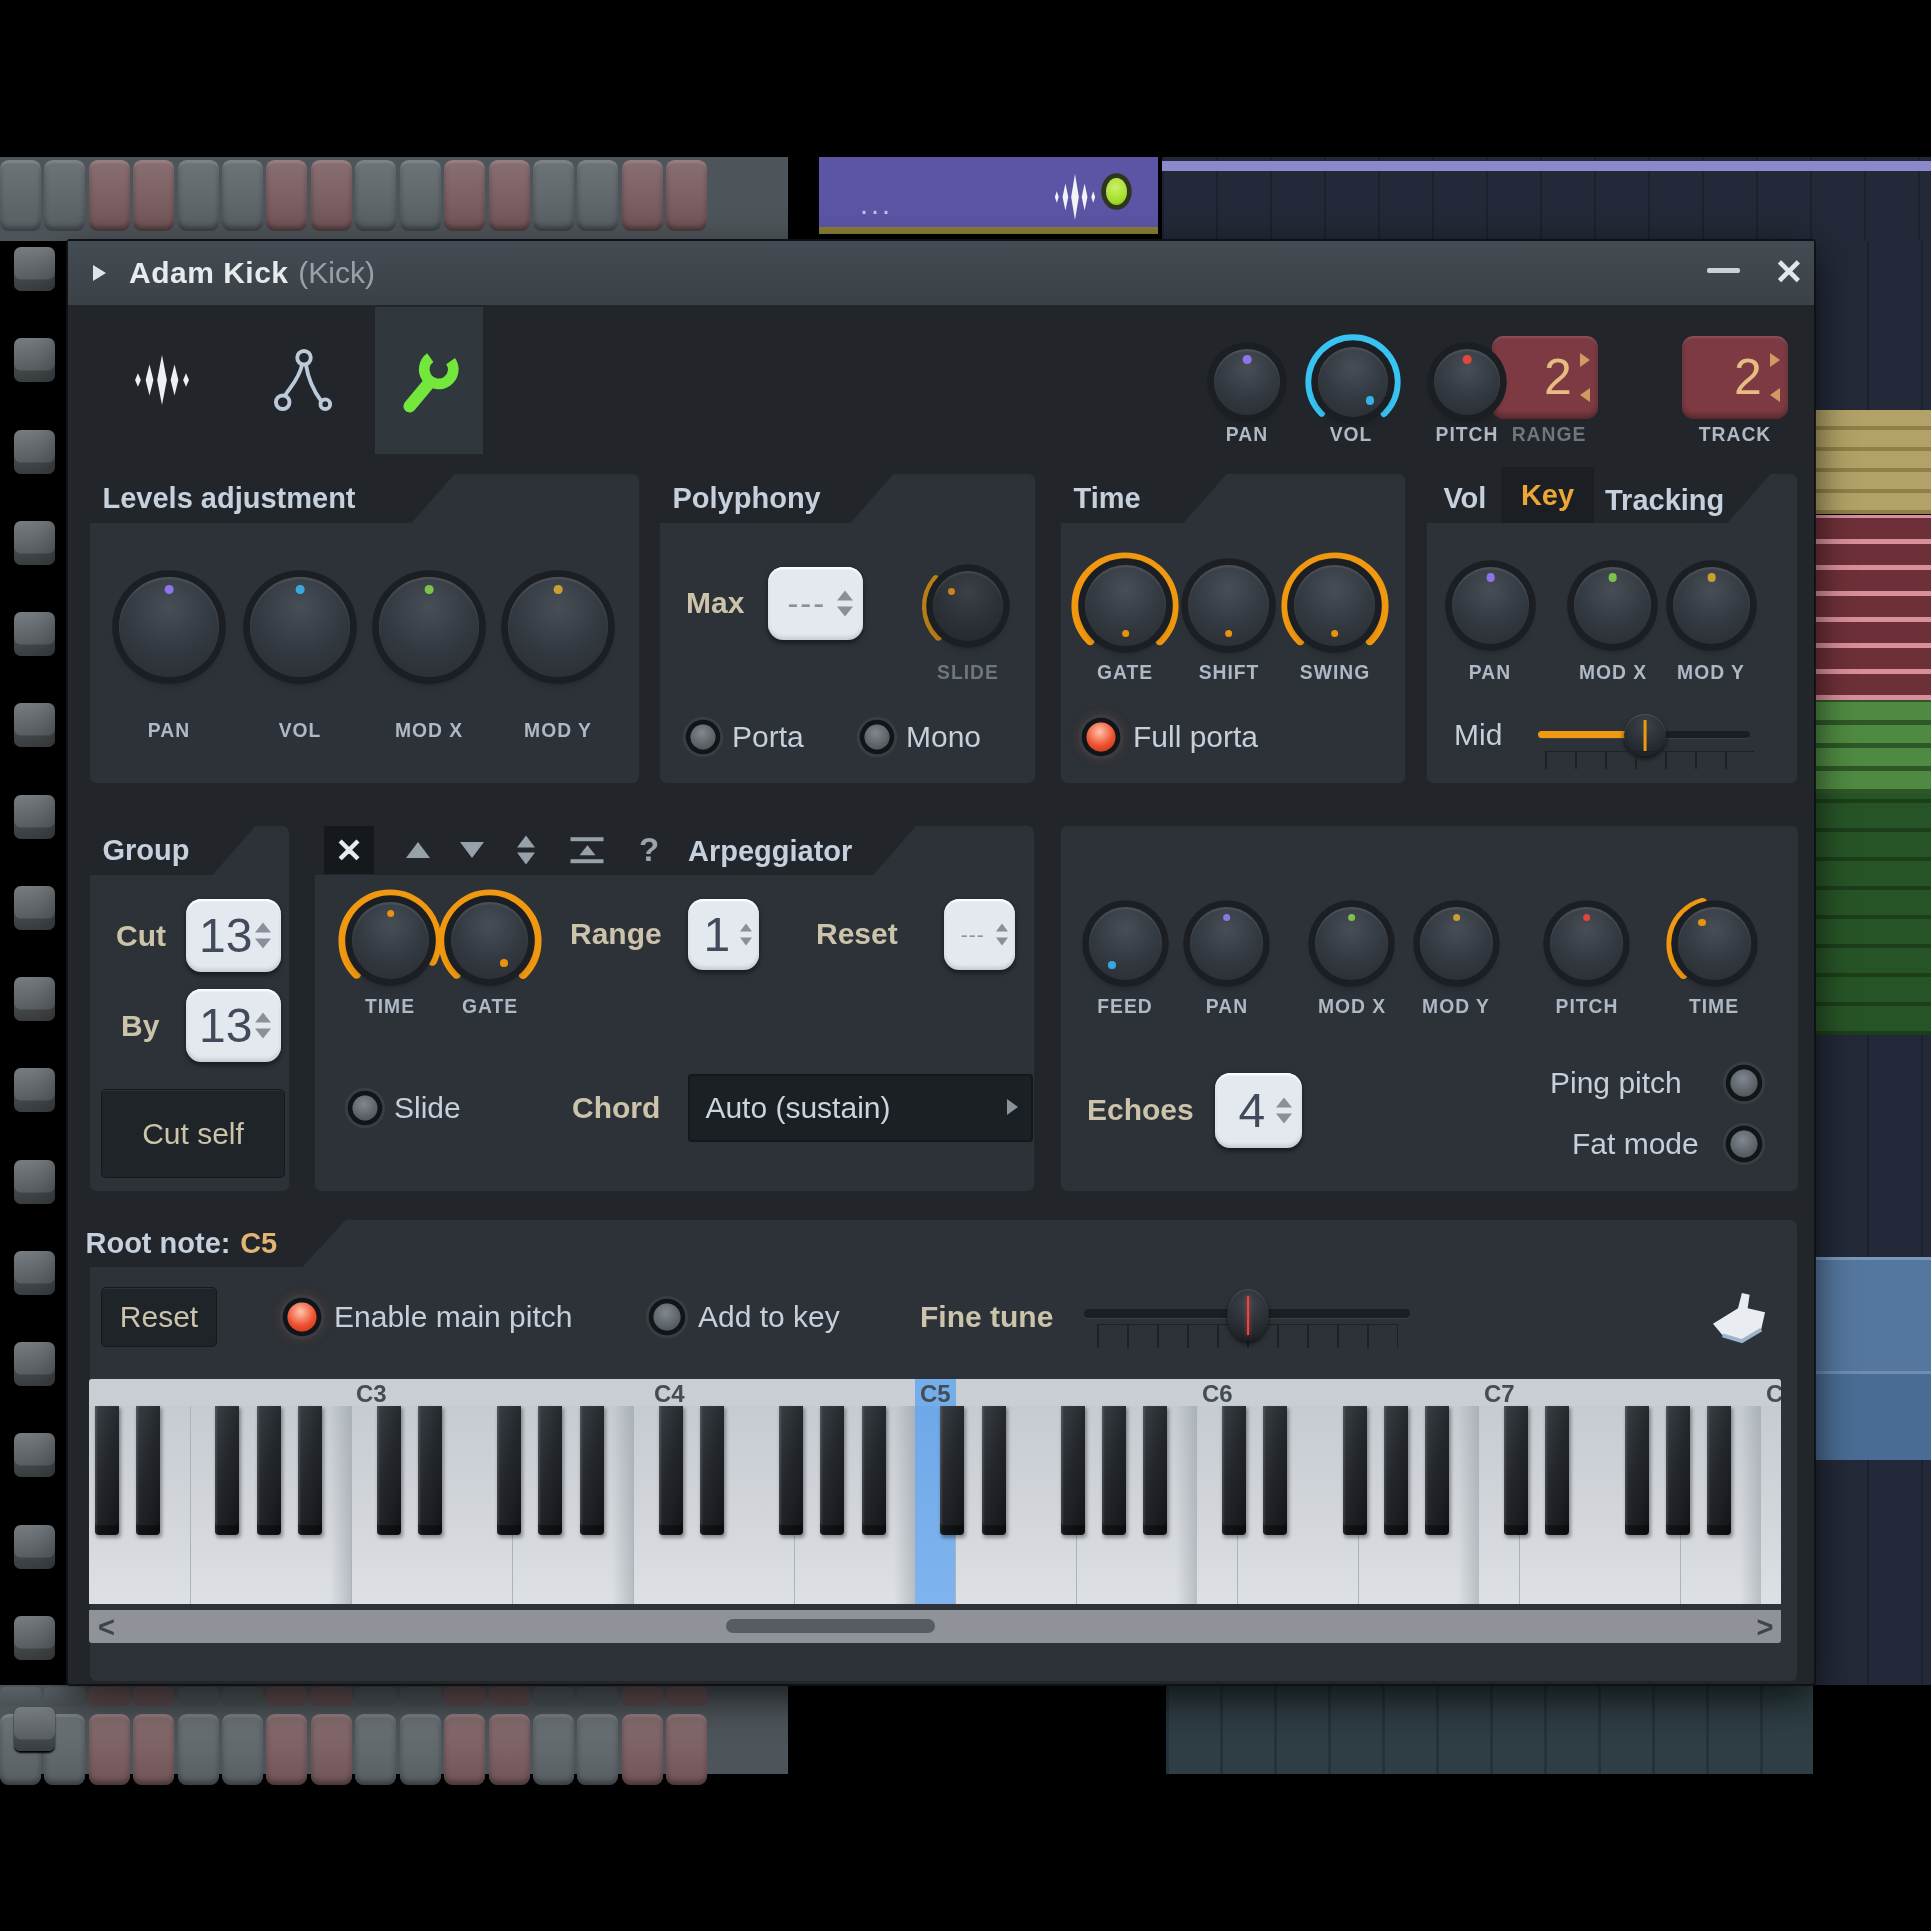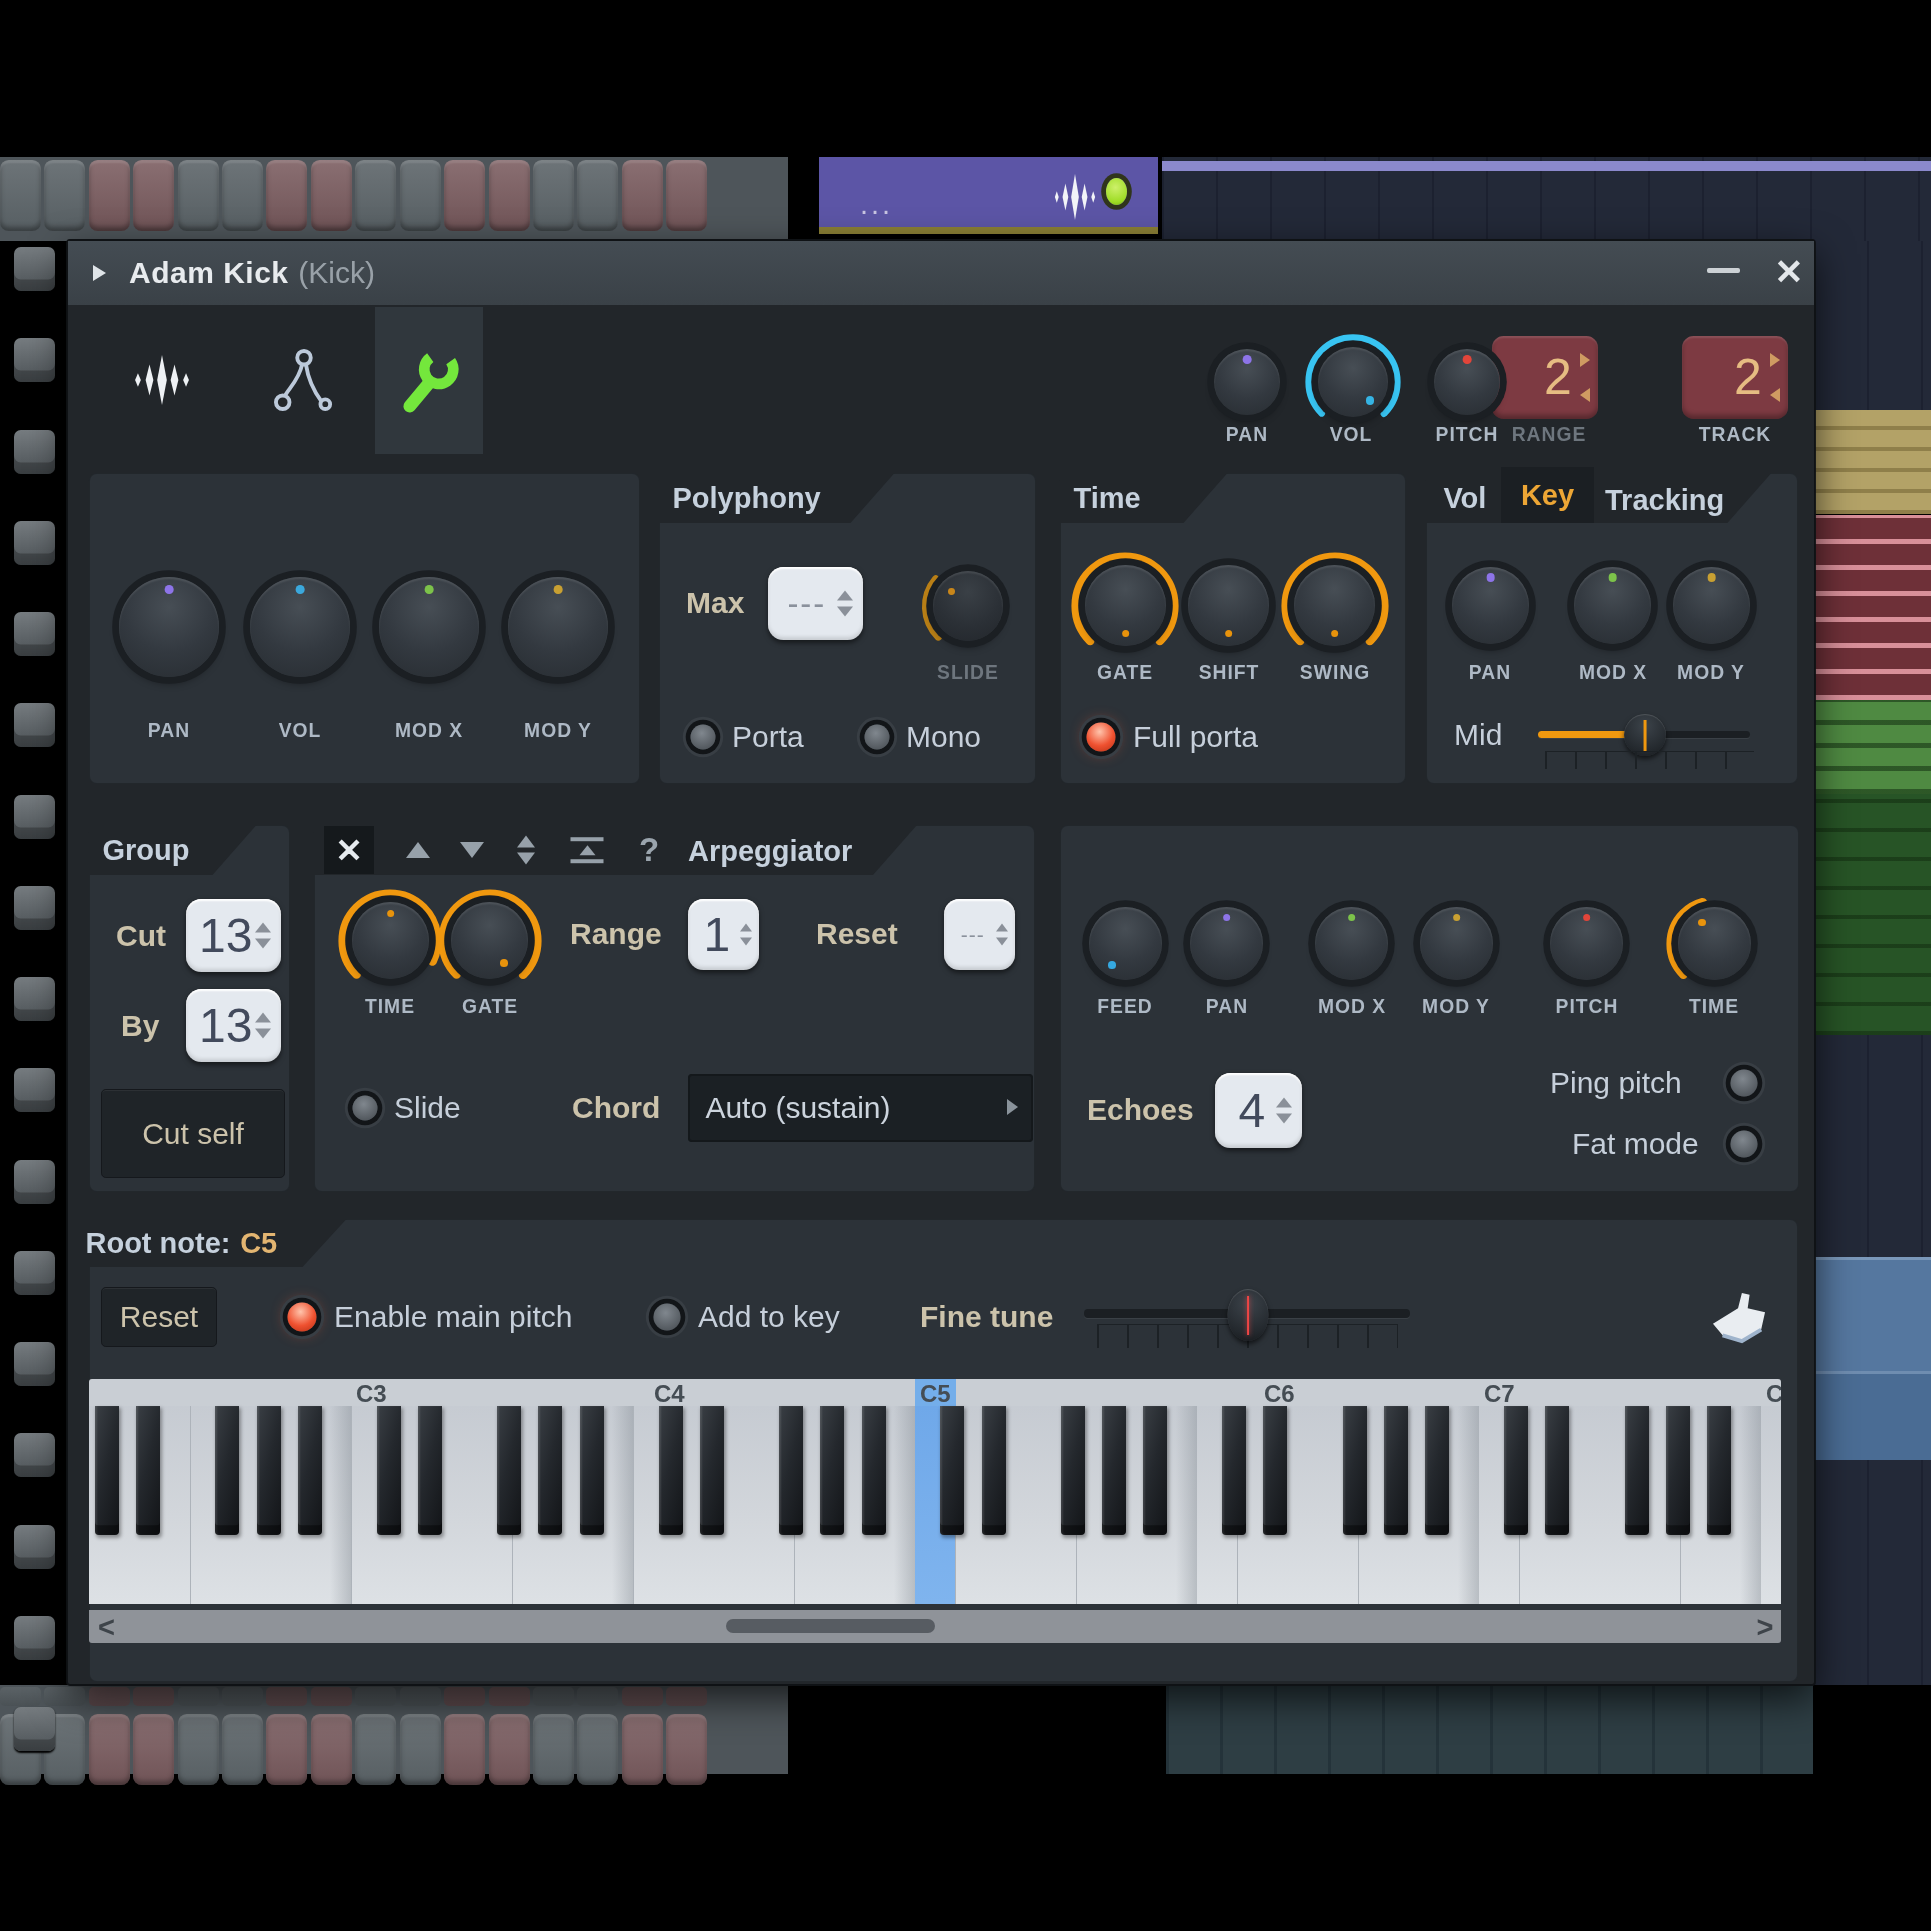--- a/index.html
+++ b/index.html
@@ -260,20 +260,23 @@
       <div class="kdot" style="left:50%;top:9%;transform:translateX(-50%);background:#e2453a;"></div>
     </div>
 
     <div class="lbl" style="left:1179px;top:194px;">PAN</div>
     <div class="lbl" style="left:1283px;top:194px;">VOL</div>
     <div class="lbl" style="left:1399px;top:194px;">PITCH</div>
     <div class="lbl dim" style="left:1481px;top:194px;">RANGE</div>
     <div class="lbl" style="left:1667px;top:194px;">TRACK</div>
 
     <div class="panel" style="left:21px;top:232px;width:551px;height:311px;"></div>
+    <div class="ptab" style="left:21px;top:232px;width:353px;height:50px;">
+      <span>Levels adjustment</span>
+    </div>
     <div class="kb" style="left:51px;top:336px;width:100px;height:100px;">
         <div class="kdot" style="left:50%;top:8%;transform:translateX(-50%);background:#8d74e8;"></div>
       </div>
     <div class="kb" style="left:182px;top:336px;width:100px;height:100px;">
         <div class="kdot" style="left:50%;top:8%;transform:translateX(-50%);background:#3ba8dc;"></div>
       </div>
     <div class="kb" style="left:311px;top:336px;width:100px;height:100px;">
         <div class="kdot" style="left:50%;top:8%;transform:translateX(-50%);background:#7cc24a;"></div>
       </div>
     <div class="kb" style="left:440px;top:336px;width:100px;height:100px;">
@@ -592,21 +595,21 @@
         <div class="bkey" style="left: 1295px;"></div>
         <div class="bkey" style="left: 1336px;"></div>
         <div class="bkey" style="left: 1415px;"></div>
         <div class="bkey" style="left: 1456px;"></div>
         <div class="bkey" style="left: 1536px;"></div>
         <div class="bkey" style="left: 1577px;"></div>
         <div class="bkey" style="left: 1618px;"></div>
         <div class="octlbl" style="left: 267px;">C3</div>
         <div class="octlbl" style="left: 565px;">C4</div>
         <div class="octlbl" style="left: 831px;">C5</div>
-        <div class="octlbl" style="left: 1175px;">C6</div>
+        <div class="octlbl" style="left: 1113px;">C6</div>
         <div class="octlbl" style="left: 1395px;">C7</div>
         <div class="octlbl" style="left: 1677px;">C</div>
       </div>
     <div id="kscroll" style="left:21px;top:1369px;">
       <div class="scrarrow" style="left:17.4px;">&lt;</div>
       <div class="scrarrow" style="left:1676px;">&gt;</div>
       <div class="abs" style="left:637px;top:8.7px;width:209px;height:14.5px;border-radius:7.7px;background:#575c62;"></div>
     </div>
   </div>
 </div>

